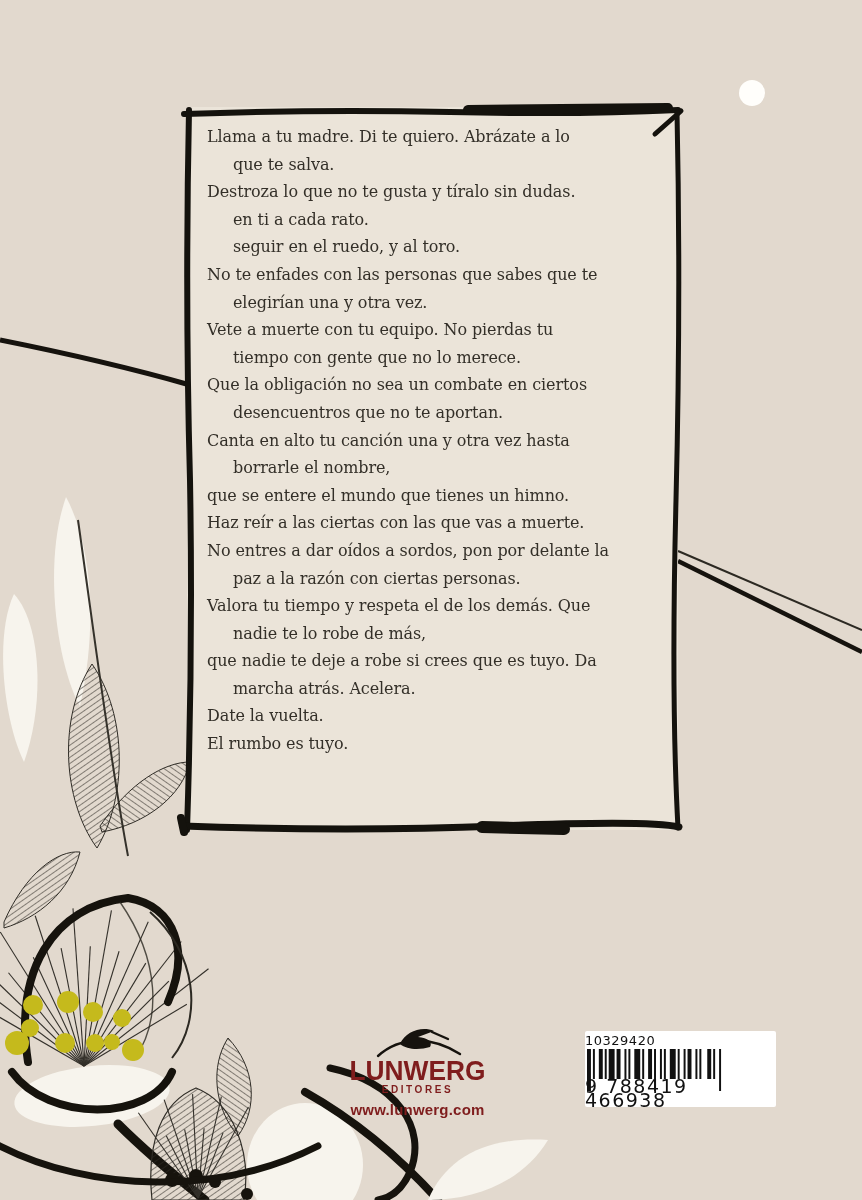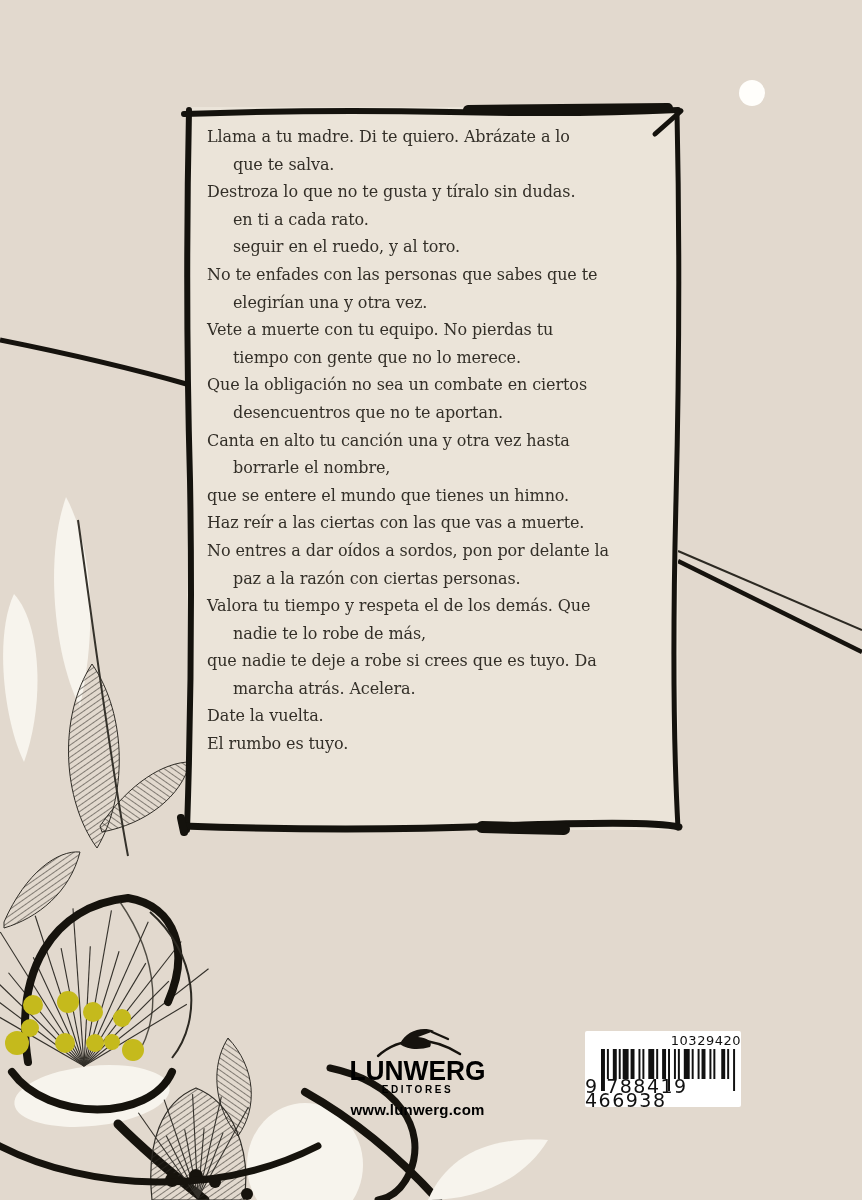--- a/index.html
+++ b/index.html
@@ -15,38 +15,38 @@
   }
   .frame{position:absolute;left:0;top:0;z-index:3;pointer-events:none;}
   .poem{
     position:absolute;left:207px;top:123px;width:462px;z-index:4;
     color:#332f28;font-size:16px;line-height:27.6px;letter-spacing:-0.1px;
   }
   .pline{white-space:nowrap;}
   .pline.ind{padding-left:26px;}
   .logo{
     position:absolute;left:330px;top:1024px;width:175px;z-index:4;
-    text-align:center;color:#000000;
+    text-align:center;color:#7f1d1d;
     font-family:"Liberation Sans", sans-serif;
   }
   .logo .bird{display:block;margin:0 auto -4px auto;}
   .logo .name{
     font-weight:bold;font-size:28px;letter-spacing:0px;
     transform:scaleX(0.94);transform-origin:center;line-height:26px;
   }
   .logo .sub{
     font-size:10px;font-weight:bold;letter-spacing:2.6px;line-height:10px;margin-top:1px;
   }
   .logo .web{
     font-size:15px;font-weight:bold;letter-spacing:0.2px;margin-top:6px;
   }
   .barcode{
-    position:absolute;left:585px;top:1031px;width:156px;height:76px;z-index:4;
+    position:absolute;left:585px;top:1031px;width:191px;height:76px;z-index:4;
     background:#ffffff;border-radius:2px;
-    display:flex;flex-direction:column;align-items:flex-end;
+    display:flex;flex-direction:column;align-items:flex-start;
     font-family:"DejaVu Sans", sans-serif;color:#111;
   }
   .barcode .topnum{font-size:13px;line-height:16px;margin-top:2px;letter-spacing:0.5px;}
   .barcode .bars{display:block;margin-top:0px;}
   .barcode .isbn{
     font-size:19px;line-height:14px;margin-top:-12px;letter-spacing:1.5px;
     background:transparent;position:relative;z-index:2;
   }
 </style>
 </head>

